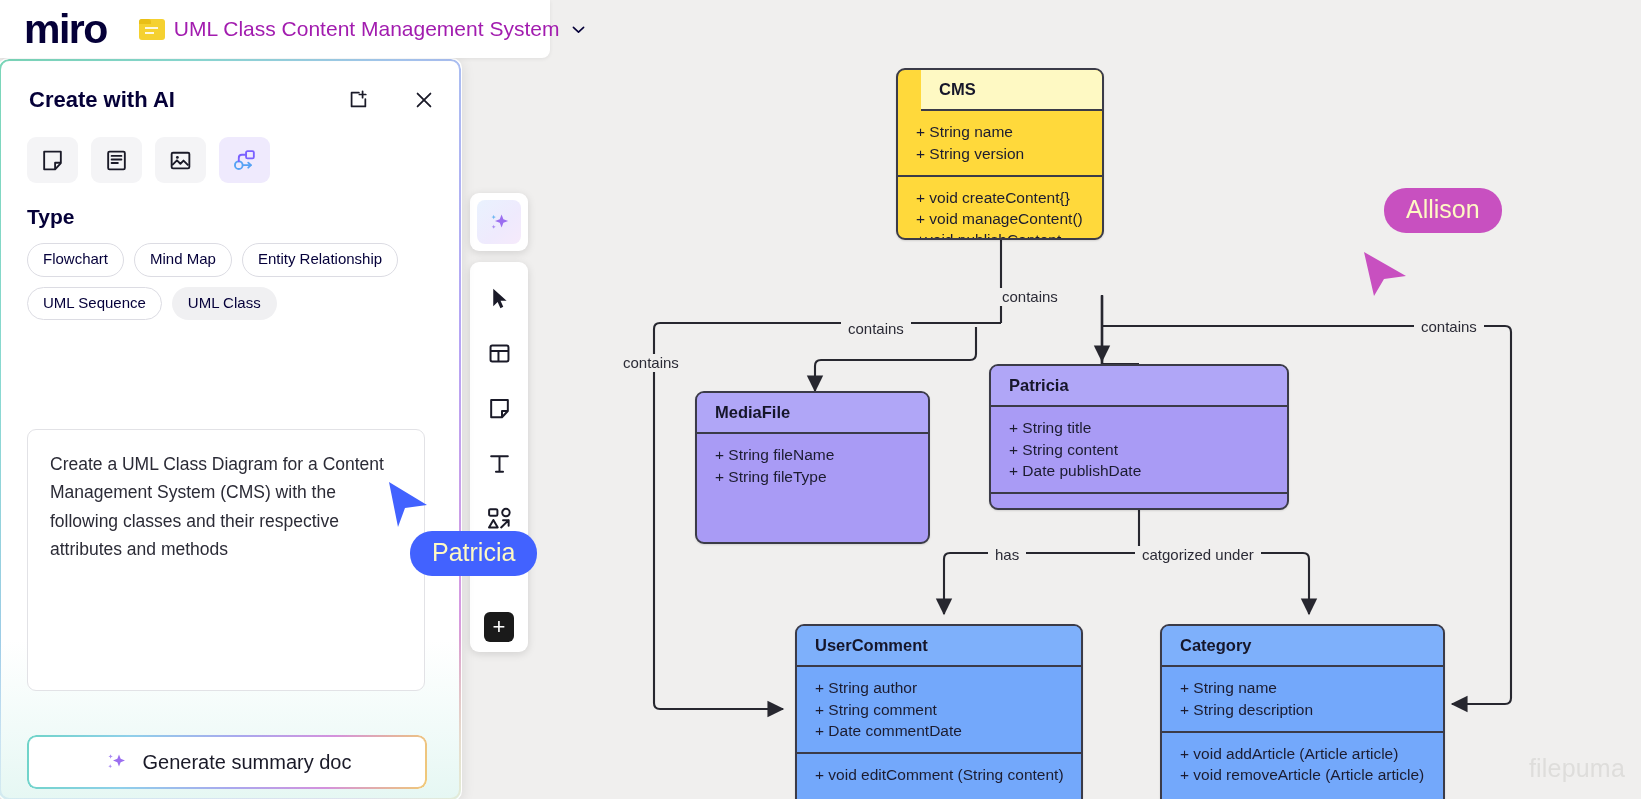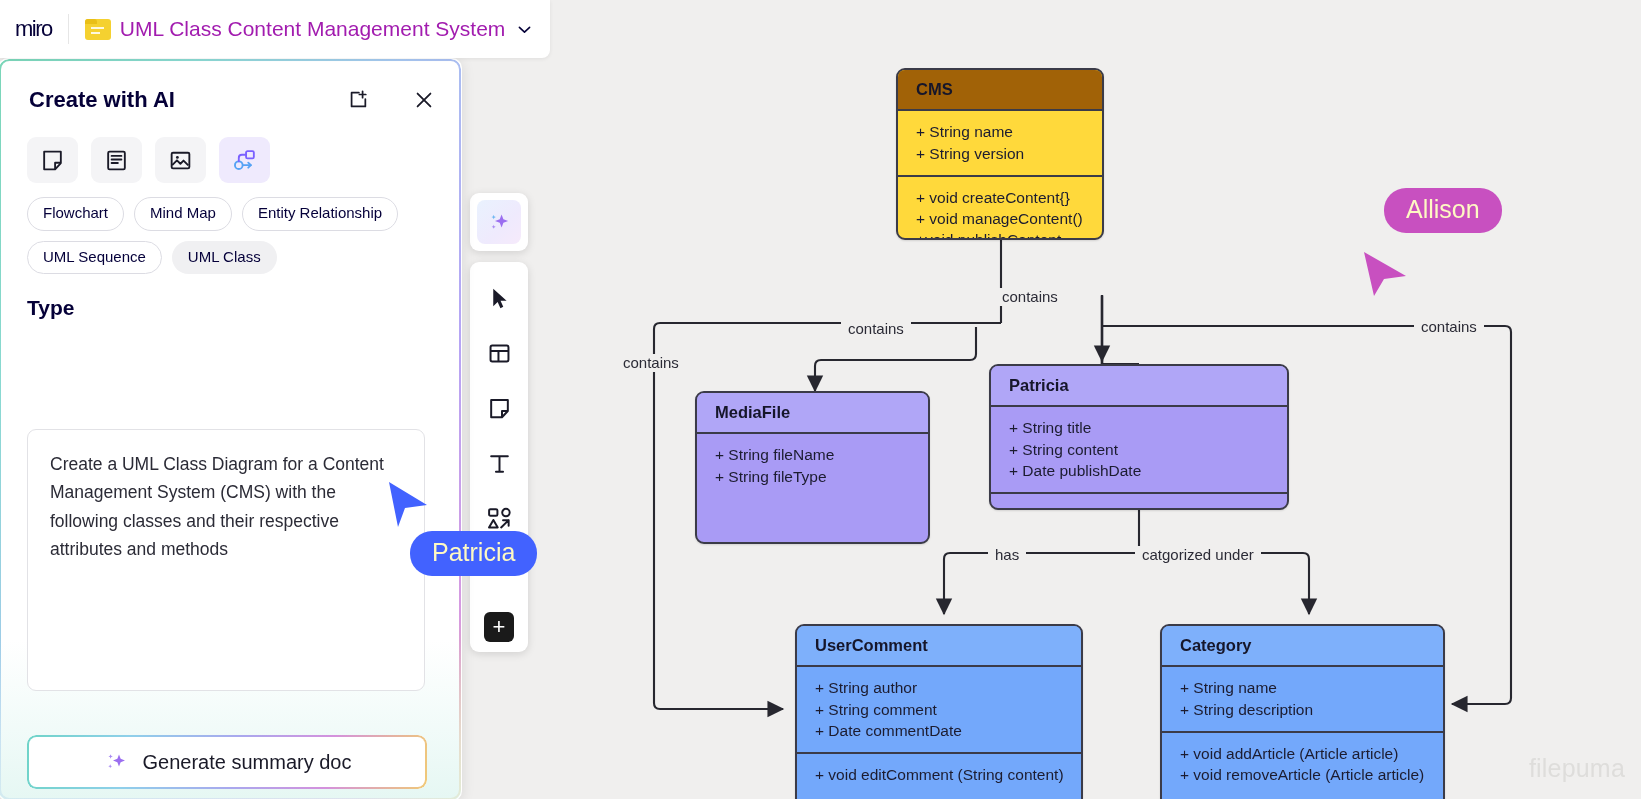--- a/index.html
+++ b/index.html
@@ -9,22 +9,22 @@
     font-family:"Liberation Sans", sans-serif;
     -webkit-font-smoothing:antialiased;
   }
   
   #topbar{
     position:absolute;left:0;top:0;width:550px;height:58px;
     background:#ffffff;border-bottom-right-radius:8px;
     display:flex;align-items:center;z-index:30;
     box-shadow:0 1px 4px rgba(0,0,0,.07);
   }
-  #logo{font-size:22px;font-weight:400;letter-spacing:-1.5px;color:#050038;
-        margin-left:15px;line-height:1;font-family:"Liberation Sans",sans-serif;}
+  #logo{font-size:41px;font-weight:700;letter-spacing:-1.5px;color:#050038;
+        margin-left:24px;line-height:1;font-family:"Liberation Sans",sans-serif;}
   .vdiv{width:1px;height:30px;background:#e6e6e6;margin:0 16px;}
   #folder-ico{width:26px;height:21px;position:relative;flex:none;margin-right:9px;}
   #folder-ico .bk{position:absolute;left:0;top:0;width:26px;height:21px;background:#f5d130;border-radius:3px;}
   #folder-ico .tab{position:absolute;left:0;top:0;width:12px;height:5px;background:#e9bf17;border-radius:3px 3px 0 0;}
   #folder-ico .l1{position:absolute;left:6px;top:8px;width:13px;height:2px;background:#fff;opacity:.85;}
   #folder-ico .l2{position:absolute;left:6px;top:13px;width:9px;height:2px;background:#fff;opacity:.85;}
   #boardtitle{font-size:21px;color:#a21caf;white-space:nowrap;}
   #caret{margin-left:11px;display:flex;align-items:center;}
 
   
@@ -98,21 +98,21 @@
   #edges{position:absolute;left:0;top:0;width:1641px;height:741px;}
   .uml{position:absolute;border:2.2px solid #3b3b48;border-radius:9px;
        box-sizing:border-box;overflow:hidden;z-index:8;
        box-shadow:0 1px 2px rgba(0,0,0,.12);}
   .uml .hd{font-size:16.5px;font-weight:700;padding:9px 0 9px 18px;border-bottom:2.2px solid #3b3b48;
            color:#16162a;line-height:1.3;}
   .uml .sec{padding:10px 0 11px 18px;border-bottom:2.2px solid #3b3b48;}
   .uml .sec:last-child{border-bottom:none;}
   .uml .sec div{font-size:15.5px;line-height:1.37;color:#1c1c30;white-space:nowrap;}
   .yel{background:#ffd93b;}
-  .yel .hd{background:#a16207;}
+  .yel .hd{background:#fef9c3;margin-left:23px;}
   .pur{background:#a99bf5;}
   .pur .hd{background:#b0a6f7;}
   .blu{background:#73a8fb;}
   .blu .hd{background:#7eb0fb;}
   .edge-label{position:absolute;font-size:15px;color:#2b2b36;background:#f0efee;
               padding:0 7px;white-space:nowrap;z-index:9;line-height:1.2;}
 
   
   .cursor-wrap{position:absolute;z-index:40;}
   .name-pill{position:absolute;border-radius:22px;padding:9px 22px 11px;
@@ -182,29 +182,29 @@
         <svg width="27" height="27" viewBox="0 0 26 26">
           <rect x="14.5" y="4" width="7.5" height="7" rx="1.4" stroke="#7b61ff" stroke-width="1.8" fill="none"></rect>
           <circle cx="7.5" cy="17.5" r="3.7" stroke="#55a3f5" stroke-width="1.8" fill="none"></circle>
           <path d="M14.5 7.5h-4c-2 0-3 1.2-3 3v3.2" stroke="#7b61ff" stroke-width="1.8" fill="none" stroke-linecap="round"></path>
           <path d="M11.4 17.5h7.6" stroke="#55a3f5" stroke-width="1.8" stroke-linecap="round"></path>
           <path d="M16.6 15.1l2.6 2.4-2.6 2.4" stroke="#55a3f5" stroke-width="1.8" fill="none" stroke-linecap="round" stroke-linejoin="round"></path>
         </svg>
       </div>
     </div>
 
+    <div id="type-label">Type</div>
+
     <div id="chips">
       <div class="chip">Flowchart</div>
       <div class="chip">Mind Map</div>
       <div class="chip">Entity Relationship</div>
       <div class="chip">UML Sequence</div>
       <div class="chip sel">UML Class</div>
     </div>
-
-    <div id="type-label">Type</div>
 
     <div id="prompt">
       <div id="prompt-text">Create a UML Class Diagram for a Content Management System (CMS) with the following classes and their respective attributes and methods</div>
     </div>
 
     <div id="genbtn">
       <span style="display:flex;align-items:center;">
         <svg width="26" height="26" viewBox="0 0 26 26">
           <path d="M16 5.5l1.65 4.35L22 11.5l-4.35 1.65L16 17.5l-1.65-4.35L10 11.5l4.35-1.65z" fill="#9b6ef0"></path>
           <path d="M7.6 5.2l.62 1.6 1.6.62-1.6.62-.62 1.6-.62-1.6-1.6-.62 1.6-.62z" fill="#a98af2"></path>

